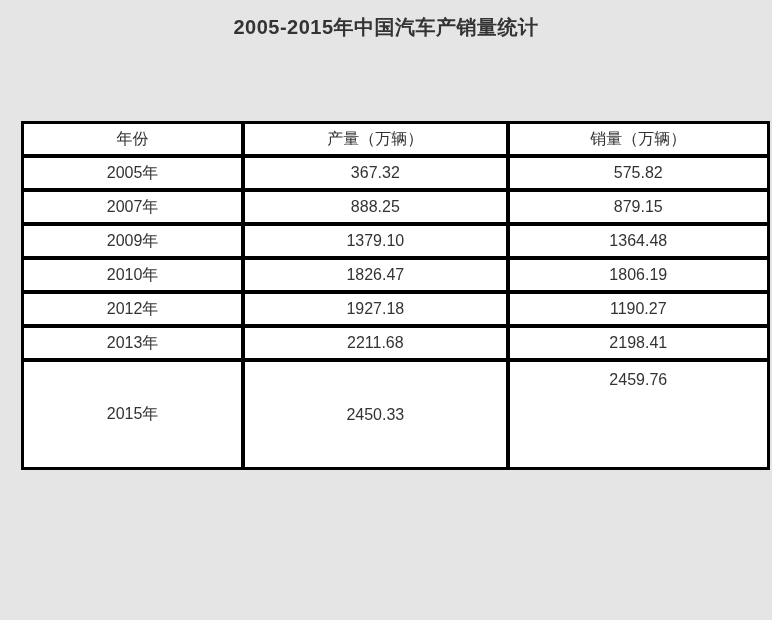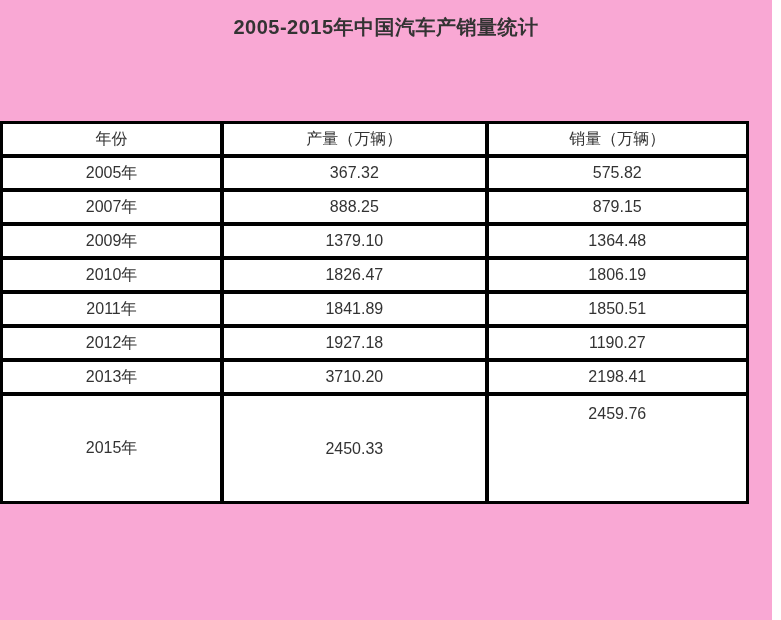--- a/index.html
+++ b/index.html
@@ -5,35 +5,35 @@
   html, body {
     margin: 0;
     padding: 0;
     background: #ffffff;
     font-family: "Liberation Sans", "DejaVu Sans", sans-serif;
   }
   .page {
     position: relative;
     width: 772px;
     height: 620px;
-    background: #f9a8d4;
+    background: #e5e5e5;
     overflow: hidden;
   }
   .page-title {
     margin: 0;
     padding-top: 14px;
     text-align: center;
     font-size: 20px;
     font-weight: bold;
     color: #333333;
     letter-spacing: 0.5px;
   }
   table.stats-table {
     position: absolute;
-    left: 0;
+    left: 21px;
     top: 121px;
     width: 749px;
     border: 1px solid #000000;
     border-collapse: separate;
     border-spacing: 0;
     table-layout: fixed;
   }
   .col-year { width: 29.6%; }
   .col-prod { width: 35.4%; }
   .col-sales { width: 35.0%; }
@@ -93,32 +93,27 @@
         <td>2009年</td>
         <td>1379.10</td>
         <td>1364.48</td>
       </tr>
       <tr>
         <td>2010年</td>
         <td>1826.47</td>
         <td>1806.19</td>
       </tr>
       <tr>
-        <td>2011年</td>
-        <td>1841.89</td>
-        <td>1850.51</td>
-      </tr>
-      <tr>
         <td>2012年</td>
         <td>1927.18</td>
         <td>1190.27</td>
       </tr>
       <tr>
         <td>2013年</td>
-        <td>3710.20</td>
+        <td>2211.68</td>
         <td>2198.41</td>
       </tr>
       <tr class="row-tall">
         <td>2015年</td>
         <td>2450.33</td>
         <td class="valign-top">2459.76</td>
       </tr>
     </tbody>
   </table>
 

